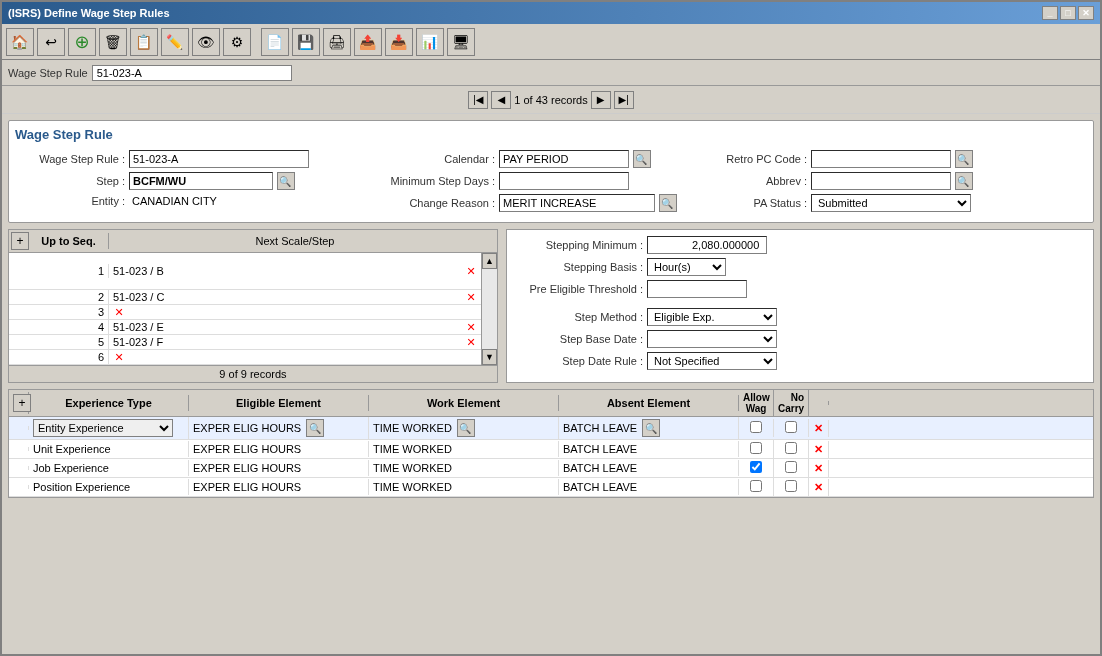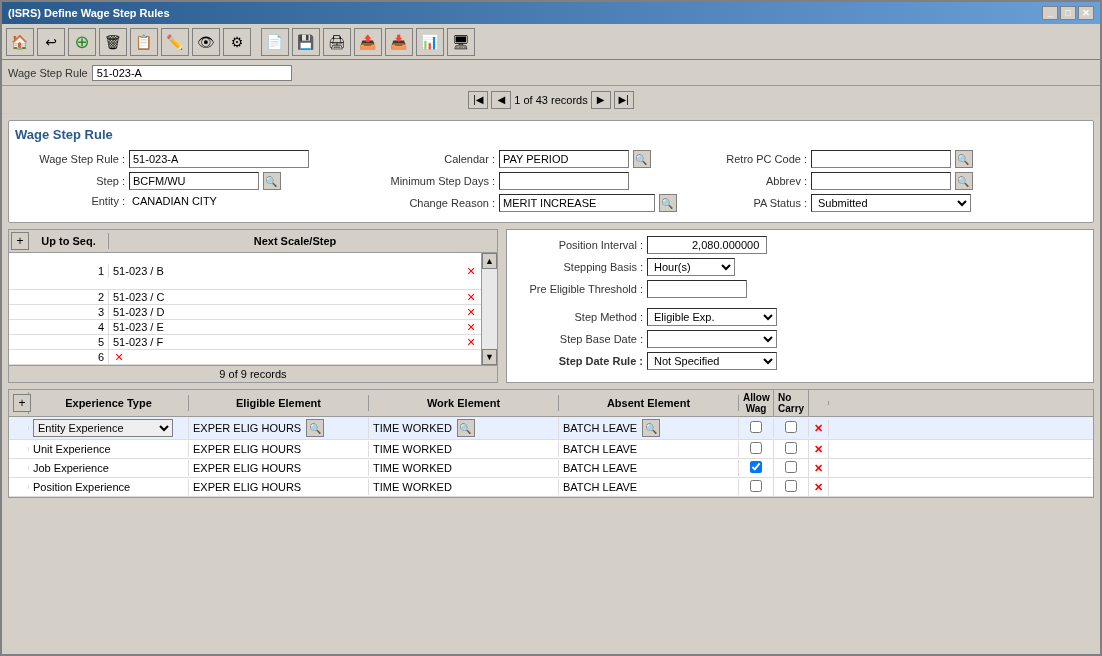--- a/index.html
+++ b/index.html
@@ -47,21 +47,21 @@
     .exp-table-header { display: flex; background: #d4d0c8; border-bottom: 1px solid #999; align-items: center; }
     .exp-th { padding: 2px 4px; border-right: 1px solid #999; font-weight: bold; font-size: 11px; text-align: center; }
     .exp-row { display: flex; border-bottom: 1px solid #ddd; align-items: center; }
     .exp-td { padding: 2px 4px; border-right: 1px solid #ddd; font-size: 11px; }
     .exp-add-col { width: 20px; }
     .exp-type-col { width: 160px; }
     .exp-elig-col { width: 180px; }
     .exp-work-col { width: 190px; }
     .exp-absent-col { width: 180px; }
     .exp-allow-col { width: 35px; text-align: center; }
-    .exp-nocarry-col { width: 35px; text-align: left; }
+    .exp-nocarry-col { width: 35px; text-align: right; }
     .exp-del-col { width: 20px; text-align: center; cursor: pointer; }
     input[type=checkbox] { width: 12px; height: 12px; }
     .exp-row-first { background: #e8f0ff; }
     .x-btn { color: red; cursor: pointer; font-weight: bold; }
   </style>
 </head>
 <body>
 
 <div class="window">
 
@@ -113,21 +113,21 @@
 
       <div style="display:flex; gap:20px;">
 
         <div style="flex:0 0 350px;">
           <div class="form-row">
             <span class="form-label">Wage Step Rule :</span>
             <input class="form-input form-input-wide" type="text" value="51-023-A" style="">
           </div>
           <div class="form-row">
             <span class="form-label">Step :</span>
-            <input class="form-input" style="width: 130px;" type="text" value="BCFM/WU">
+            <input class="form-input" style="width: 144px; font-weight: bold;" type="text" value="BCFM/WU">
             <button class="search-btn">🔍</button>
           </div>
           <div class="form-row">
             <span class="form-label">Entity :</span>
             <span style="padding:1px 3px;">CANADIAN CITY</span>
           </div>
         </div>
 
         <div style="flex:0 0 280px;">
           <div class="form-row">
@@ -170,42 +170,41 @@
     </div>
 
     <div style="display:flex; gap:8px; margin-bottom:6px;">
 
       <div style="width:490px; background:white; border:1px solid #999;">
         <div style="display:flex; border-bottom:1px solid #999; background:#d4d0c8; align-items:center;">
           <div style="width:20px; padding:2px;">
             <button class="add-btn">+</button>
           </div>
           <div style="width:80px; padding:2px 4px; border-right:1px solid #999; font-weight:bold; text-align:center;">Up to Seq.</div>
-          <div style="flex:1; padding:2px 4px; font-weight:bold; text-align:center;">Next Scale/Step</div>
+          <div style="flex:1; padding:2px 4px; font-weight:normal; text-align:center;">Next Scale/Step</div>
           <div style="width:16px;"></div>
         </div>
         <div style="display:flex;">
           <div style="flex:1; overflow-y:hidden; max-height:130px;">
 
             <div class="table-row">
               <div style="width:20px; background:#d4d0c8;"></div>
               <div style="width:80px; padding:1px 4px; border-right:1px solid #ddd; text-align:right;">1</div>
               <div style="flex:1; padding:12px 4px;">51-023 / B</div>
               <div style="width:20px; text-align:center; color:red; cursor:pointer;">✕</div>
             </div>
             <div class="table-row">
               <div style="width:20px; background:#d4d0c8;"></div>
               <div style="width:80px; padding:1px 4px; border-right:1px solid #ddd; text-align:right;">2</div>
               <div style="flex:1; padding:1px 4px;">51-023 / C</div>
               <div style="width:20px; text-align:center; color:red; cursor:pointer;">✕</div>
             </div>
             <div class="table-row">
               <div style="width:20px; background:#d4d0c8;"></div>
               <div style="width:80px; padding:1px 4px; border-right:1px solid #ddd; text-align:right;">3</div>
-              <div style="flex:1; padding:1px 4px;">51-023 / D</div>
               <div style="width:20px; text-align:center; color:red; cursor:pointer;">✕</div>
             </div>
             <div class="table-row">
               <div style="width:20px; background:#d4d0c8;"></div>
               <div style="width:80px; padding:1px 4px; border-right:1px solid #ddd; text-align:right;">4</div>
               <div style="flex:1; padding:1px 4px;">51-023 / E</div>
               <div style="width:20px; text-align:center; color:red; cursor:pointer;">✕</div>
             </div>
             <div class="table-row">
               <div style="width:20px; background:#d4d0c8;"></div>
@@ -224,26 +223,26 @@
             <div style="height:16px; background:#d4d0c8; border:1px solid #808080; display:flex; align-items:center; justify-content:center; cursor:pointer; font-size:9px;">▲</div>
             <div style="flex:1; background:#e8e8e8;"></div>
             <div style="height:16px; background:#d4d0c8; border:1px solid #808080; display:flex; align-items:center; justify-content:center; cursor:pointer; font-size:9px;">▼</div>
           </div>
         </div>
         <div class="records-count">9 of 9 records</div>
       </div>
 
       <div style="flex:1; background:white; border:1px solid #999; padding:6px;">
         <div class="form-row">
-          <span class="form-label" style="min-width:130px;">Position Interval :</span>
+          <span class="form-label" style="min-width:130px;">Stepping Minimum :</span>
           <input class="form-input" style="width: 120px; padding-left: 44px;" type="text" value="2,080.000000">
         </div>
         <div class="form-row">
           <span class="form-label" style="min-width:130px;">Stepping Basis :</span>
-          <select class="form-input" style="width:88px;">
+          <select class="form-input" style="width:79px;">
             <option>Hour(s)</option>
             <option>Day(s)</option>
           </select>
         </div>
         <div class="form-row">
           <span class="form-label" style="min-width:130px;">Pre Eligible Threshold :</span>
           <input class="form-input" style="width: 100px;" type="text" value="">
         </div>
 
         <div style="height:6px;"></div>
@@ -255,21 +254,21 @@
             <option>Calendar</option>
           </select>
         </div>
         <div class="form-row">
           <span class="form-label" style="min-width:130px;">Step Base Date :</span>
           <select class="form-input" style="width:130px;">
             <option></option>
           </select>
         </div>
         <div class="form-row">
-          <span class="form-label" style="min-width:130px;font-weight:bold;">Step Date Rule :</span>
+          <span class="form-label" style="min-width:130px;">Step Date Rule :</span>
           <select class="form-input" style="width:130px;">
             <option>Not Specified</option>
             <option>Anniversary</option>
           </select>
         </div>
       </div>
     </div>
 
     <div class="exp-section">
 

